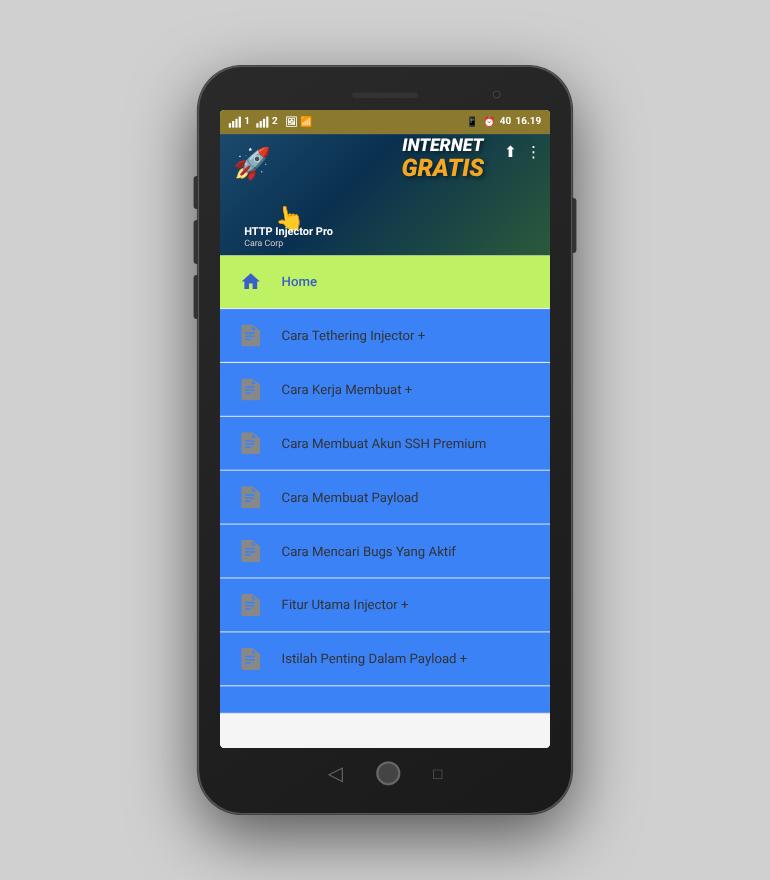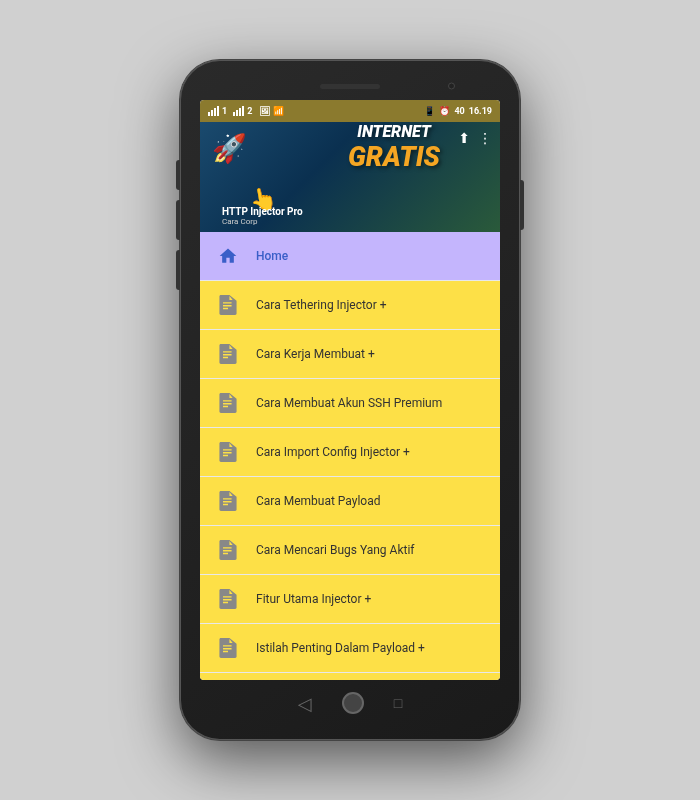--- a/index.html
+++ b/index.html
@@ -131,21 +131,21 @@
     }
     .banner-internet-text {
       font-size: 16px;
       font-weight: 900;
       color: #fff;
       font-style: italic;
       text-shadow: 2px 2px 4px rgba(0,0,0,0.5);
       display: block;
     }
     .banner-gratis-text {
-      font-size: 27px;
+      font-size: 22px;
       font-weight: 900;
       color: #f5a623;
       font-style: italic;
       text-shadow: 2px 2px 4px rgba(0,0,0,0.5);
       display: block;
     }
     .banner-hand {
       position: absolute;
       left: 50px;
       bottom: 20px;
@@ -183,25 +183,25 @@
       flex: 1;
       background: #f5f5f5;
       overflow-y: auto;
     }
 
     .nav-item {
       display: flex;
       align-items: center;
       padding: 12px 16px;
       border-bottom: 1px solid #e8e8e8;
-      background: #fde047;
+      background: #3b82f6;
       cursor: pointer;
     }
     .nav-item.active {
-      background: #c4b5fd;
+      background: #bef264;
     }
     .nav-item-icon {
       width: 24px;
       height: 24px;
       margin-right: 16px;
       display: flex;
       align-items: center;
       justify-content: center;
       flex-shrink: 0;
     }
@@ -372,28 +372,20 @@
 
       <div class="nav-item">
         <div class="nav-item-icon">
           <svg width="18" height="20" viewBox="0 0 24 28" fill="#888">
             <path d="M14 0H2C0.9 0 0 0.9 0 2v24c0 1.1.9 2 2 2h20c1.1 0 2-.9 2-2V8l-10-8zm-2 20H5v-2h7v2zm5-4H5v-2h12v2zm0-4H5v-2h12v2zm-3-5V1.5L18.5 7H14z"></path>
           </svg>
         </div>
         <span class="nav-item-label">Cara Membuat Akun SSH Premium</span>
       </div>
 
-      <div class="nav-item">
-        <div class="nav-item-icon">
-          <svg width="18" height="20" viewBox="0 0 24 28" fill="#888">
-            <path d="M14 0H2C0.9 0 0 0.9 0 2v24c0 1.1.9 2 2 2h20c1.1 0 2-.9 2-2V8l-10-8zm-2 20H5v-2h7v2zm5-4H5v-2h12v2zm0-4H5v-2h12v2zm-3-5V1.5L18.5 7H14z"></path>
-          </svg>
-        </div>
-        <span class="nav-item-label">Cara Import Config Injector +</span>
-      </div>
 
       <div class="nav-item">
         <div class="nav-item-icon">
           <svg width="18" height="20" viewBox="0 0 24 28" fill="#888">
             <path d="M14 0H2C0.9 0 0 0.9 0 2v24c0 1.1.9 2 2 2h20c1.1 0 2-.9 2-2V8l-10-8zm-2 20H5v-2h7v2zm5-4H5v-2h12v2zm0-4H5v-2h12v2zm-3-5V1.5L18.5 7H14z"></path>
           </svg>
         </div>
         <span class="nav-item-label">Cara Membuat Payload</span>
       </div>
 

